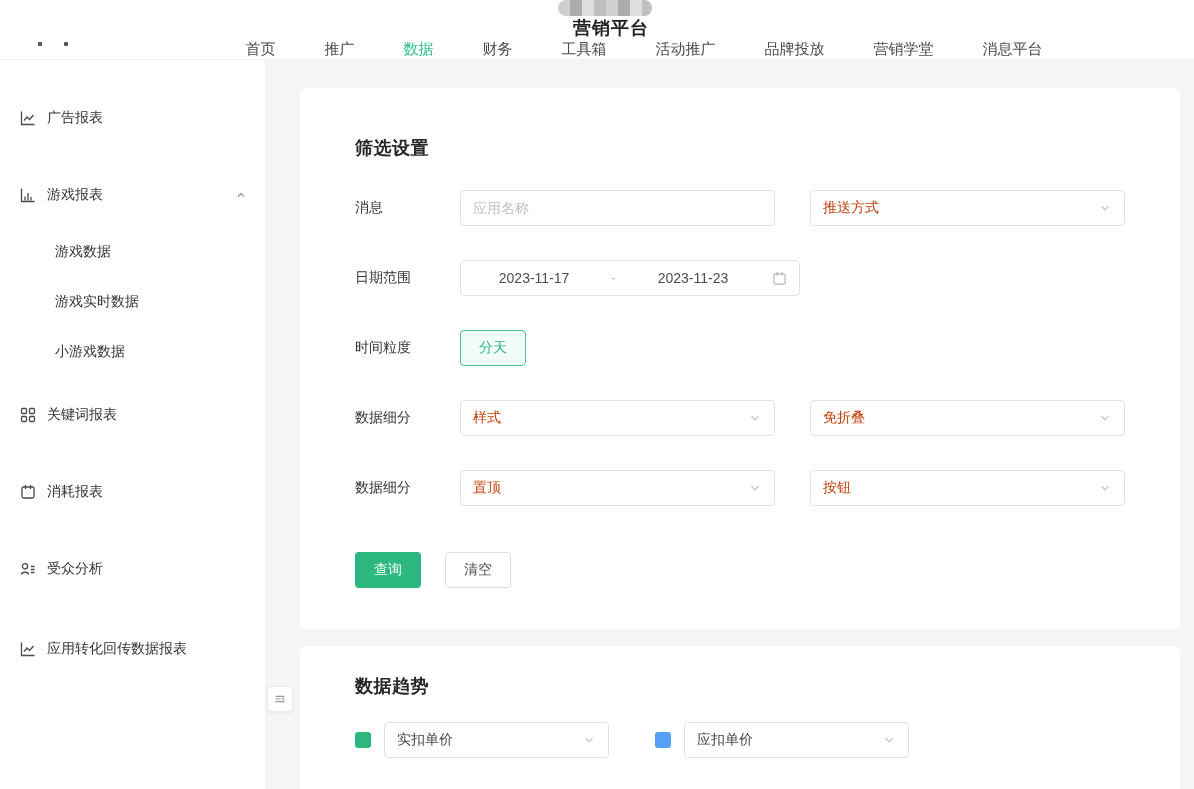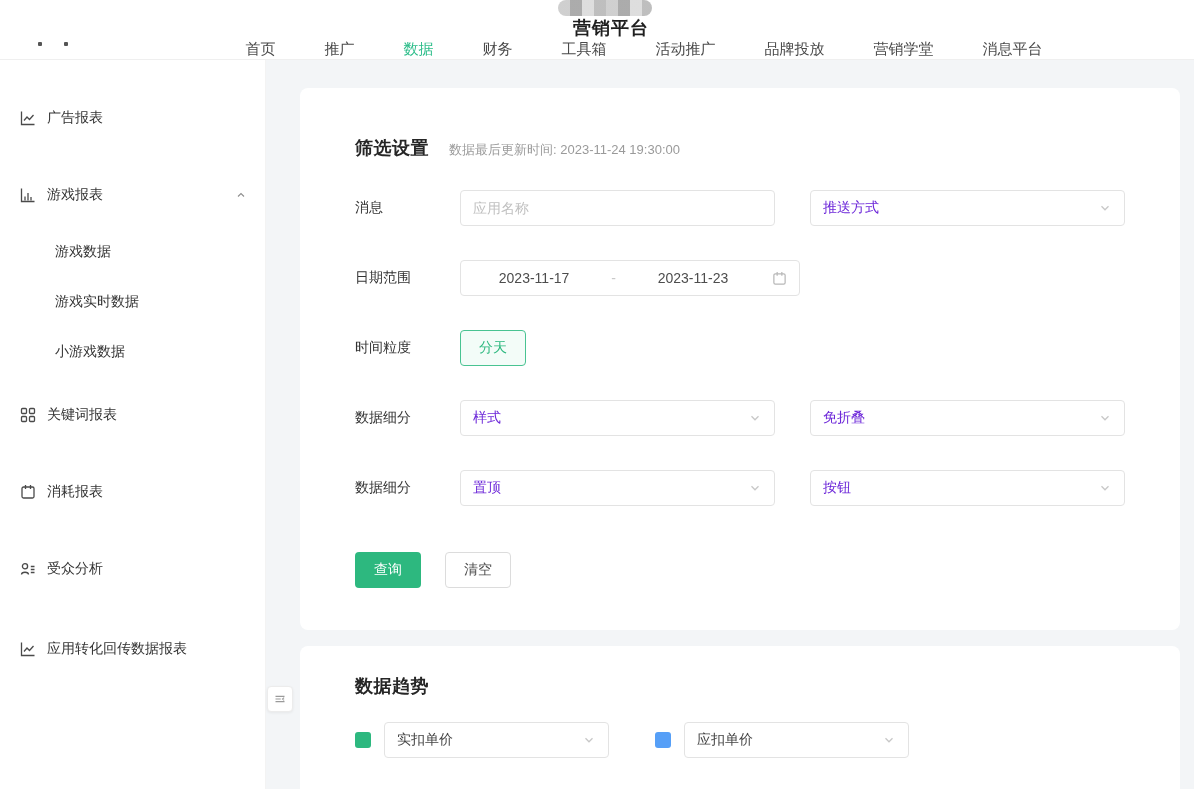--- a/index.html
+++ b/index.html
@@ -49,21 +49,21 @@
   .update-note { font-size:13px; color:#9a9a9a; margin-left:20px; }
 
   .form { margin-top:30px; }
   .frow { display:flex; align-items:center; height:36px; margin-bottom:34px; }
   .flabel { width:105px; font-size:14px; color:#333; flex:none; }
   .field { width:340px; height:36px; border:1px solid #e3e3e3; border-radius:4px;
     background:#fff; display:flex; align-items:center; padding:0 12px; font-size:14px; }
   .field + .field { margin-left:35px; }
   input.field { outline:none; color:#333; }
   input.field::placeholder { color:#c0c0c0; }
-  .selectbox { justify-content:space-between; color:#6d28d9; cursor:pointer; }
+  .selectbox { justify-content:space-between; color:#c2410c; cursor:pointer; }
   .selectbox .chevron { color:#c8c8c8; display:flex; }
   .datebox { justify-content:space-between; cursor:pointer;gap:12px; }
   .datebox .dval { flex:1; text-align:center; color:#4d4d4d; }
   .datebox .dsep { color:#c9c9c9; padding:0 4px; }
   .datebox .cal { color:#b8b8b8; display:flex; margin-left:6px; }
   .chip { min-width:66px; height:36px; padding:0 16px; border:1px solid #49c392; border-radius:4px;
     background:#f3fcf8; color:#2db87f; font-size:14px; display:inline-flex;
     align-items:center; justify-content:center; cursor:pointer; }
   .btnrow { display:flex; margin-top:46px; }
   .btn { height:36px; min-width:66px; border-radius:4px; font-size:14px;
@@ -197,21 +197,20 @@
           <path d="M13.5 6.2 11.3 8l2.2 1.8"></path>
         </svg>
     </span>
   </div>
 
   <main class="main">
 
     <section class="card filter">
       <div class="card-head">
         <h2 class="card-title">筛选设置</h2>
-        <span class="update-note">数据最后更新时间: 2023-11-24 19:30:00</span>
       </div>
 
       <div class="form">
 
         <div class="frow">
           <span class="flabel">消息</span>
           <input class="field" type="text" placeholder="应用名称" style="">
           <div class="field selectbox">
             <span>推送方式</span>
             <span class="chevron">

